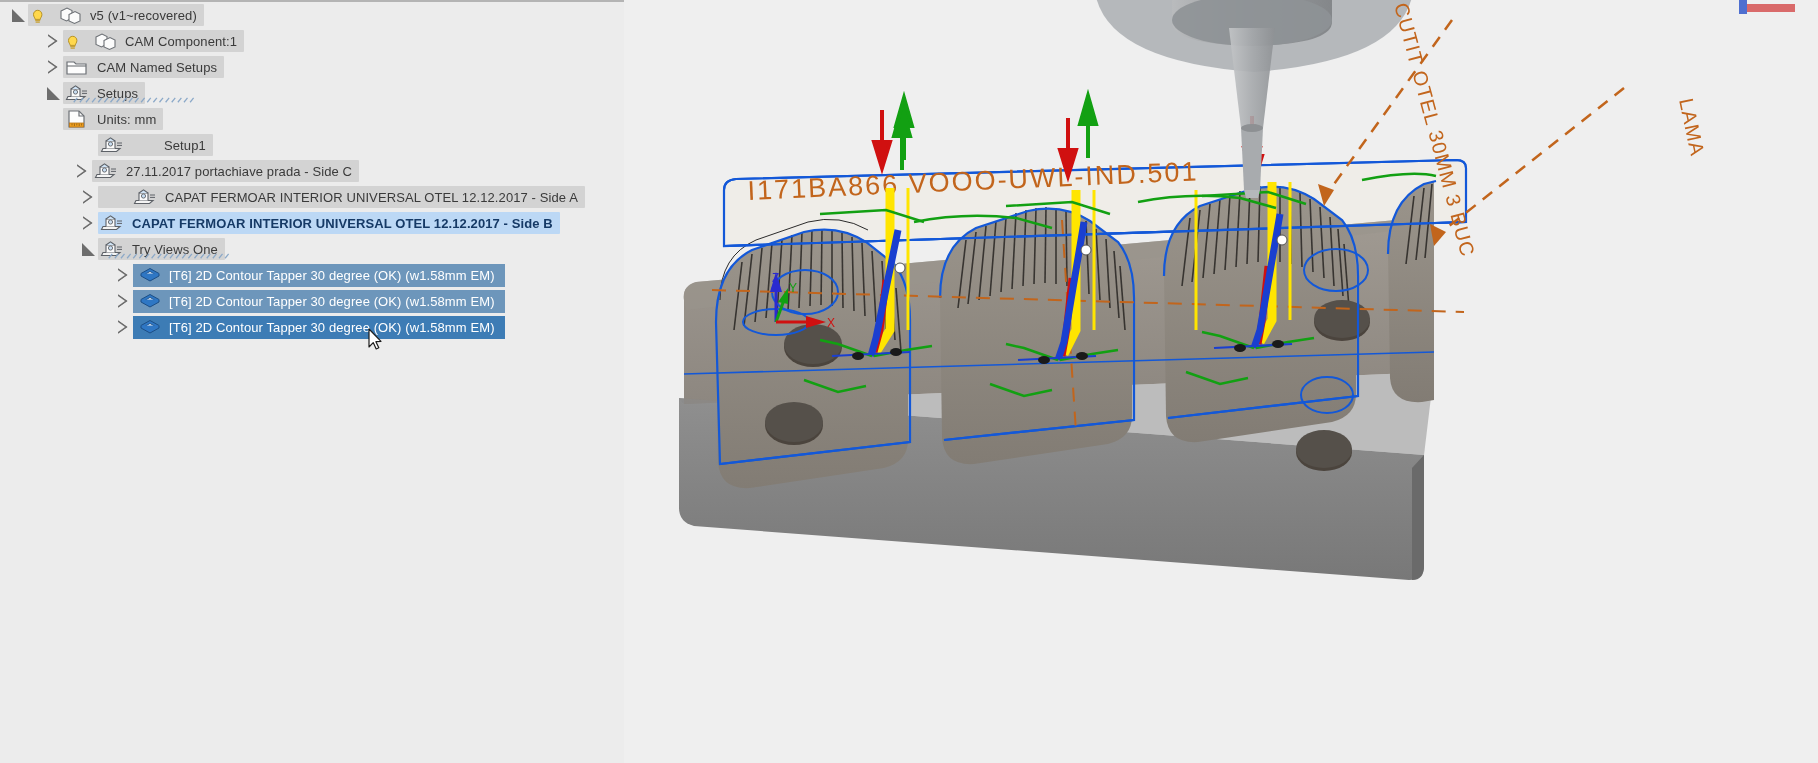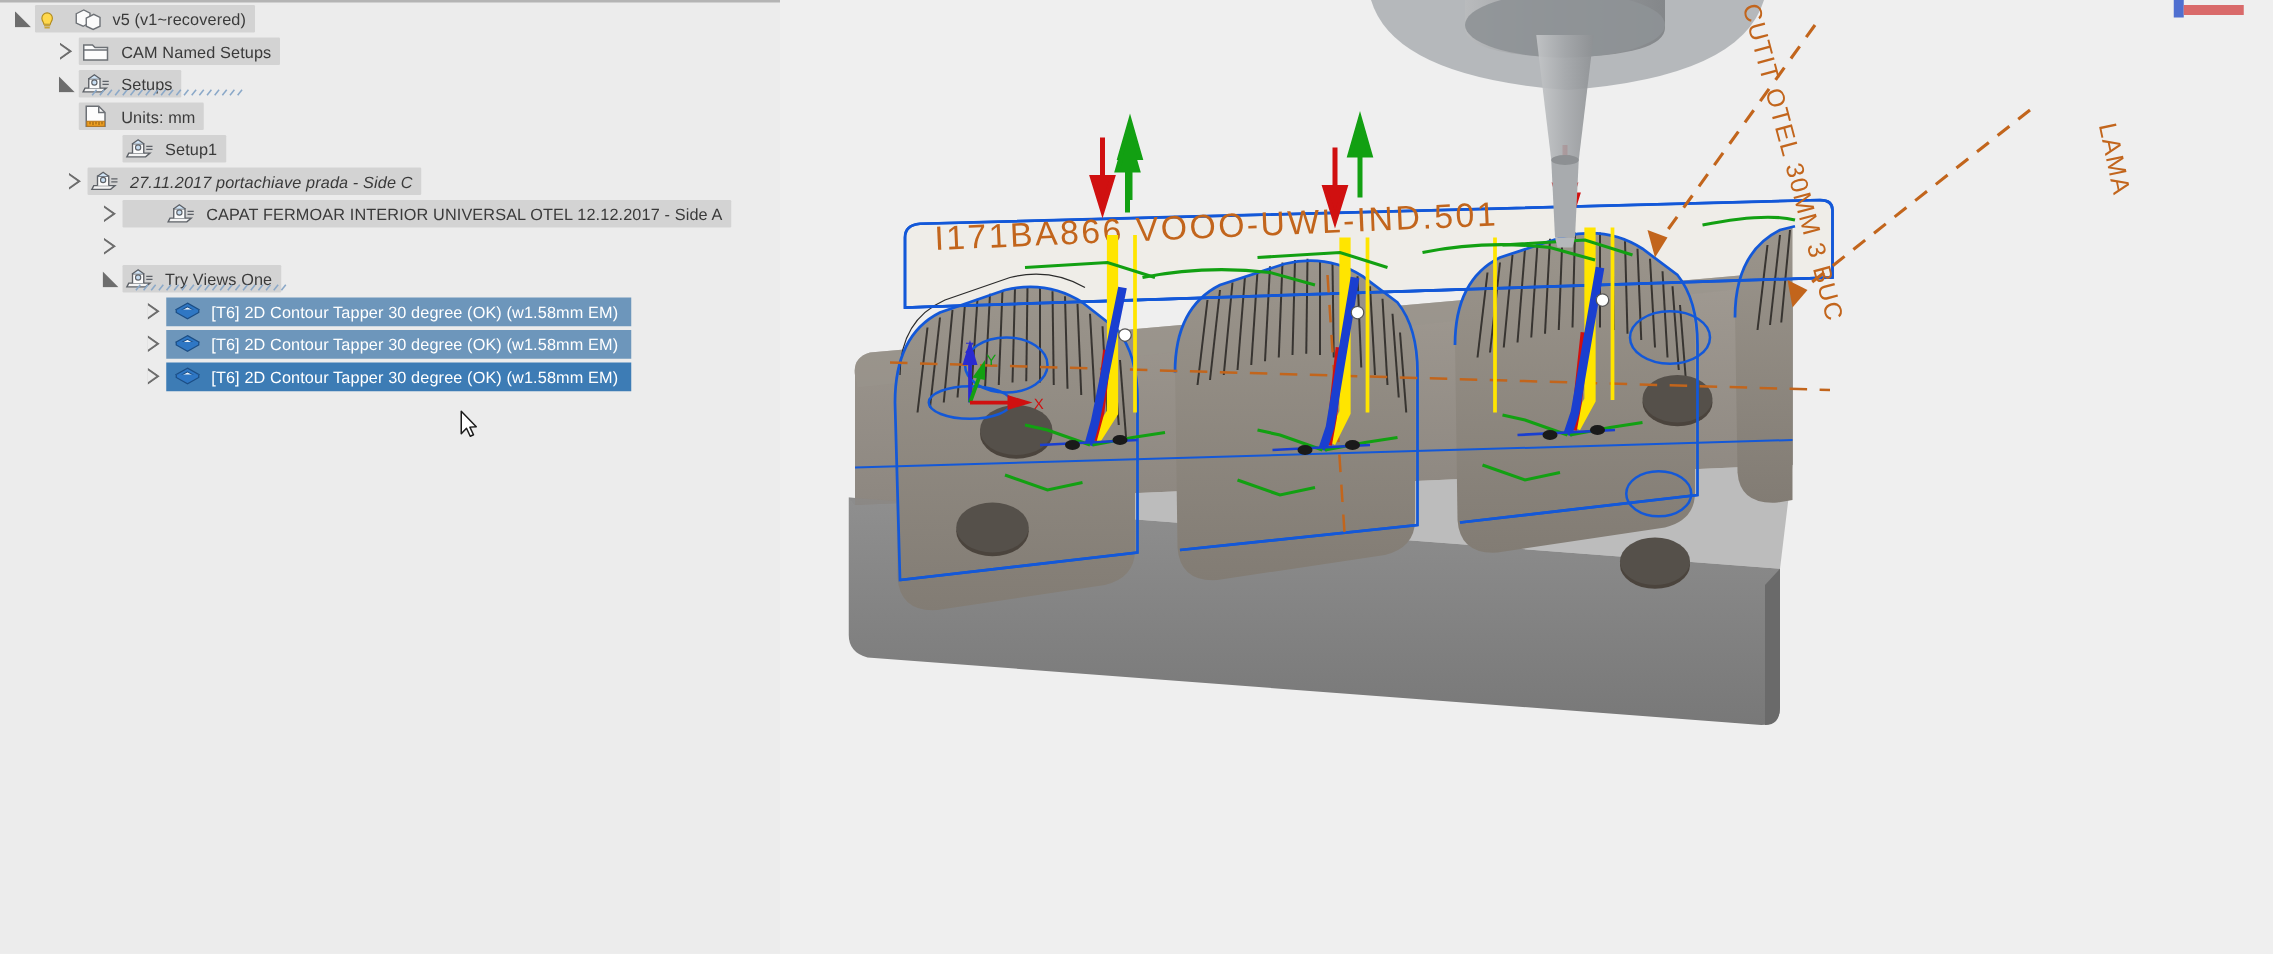--- a/index.html
+++ b/index.html
@@ -177,20 +177,41 @@
                 <rect x="5.6" y="16.4" width="4.2" height="1.4" fill="#c9a33a"></rect>
               </svg>
             </span>
             <span class="ticon">
               <svg width="26" height="20" viewBox="0 0 26 20">
                 <path d="M3 6 L9 3 L14 5.5 L14 13 L8.5 16 L3 13.5 Z" fill="#fbfbfb" stroke="#6d7176" stroke-width="1.1"></path>
                 <path d="M11 9.5 L17 6.5 L22 9 L22 16 L16.5 18.5 L11 16 Z" fill="#fbfbfb" stroke="#6d7176" stroke-width="1.1"></path>
               </svg>
             </span>
             <span class="tlabel">v5 (v1~recovered)</span>
+          </div>
+        </div>
+        <div class="tree-row" style="padding-left: 43px;">
+          <div class="twisty collapsed">
+            <span class="inner"></span>
+          </div>
+          <div class="chip" style="position: relative;">
+            <span class="ticon">
+              <svg width="26" height="20" viewBox="0 0 26 20">
+                <path d="M3.5 9.5 A4.2 4.2 0 1 1 11.9 9.5 C11.9 12 10.3 12.6 10.3 14.4 L5.1 14.4 C5.1 12.6 3.5 12 3.5 9.5 Z" fill="#ffd84d" stroke="#b08a1a" stroke-width="0.9"></path>
+                <rect x="5.2" y="14.6" width="5" height="1.5" fill="#c9a33a"></rect>
+                <rect x="5.6" y="16.4" width="4.2" height="1.4" fill="#c9a33a"></rect>
+              </svg>
+            </span>
+            <span class="ticon">
+              <svg width="26" height="20" viewBox="0 0 26 20">
+                <path d="M3 6 L9 3 L14 5.5 L14 13 L8.5 16 L3 13.5 Z" fill="#fbfbfb" stroke="#6d7176" stroke-width="1.1"></path>
+                <path d="M11 9.5 L17 6.5 L22 9 L22 16 L16.5 18.5 L11 16 Z" fill="#fbfbfb" stroke="#6d7176" stroke-width="1.1"></path>
+              </svg>
+            </span>
+            <span class="tlabel">CAM Component:1</span>
           </div>
         </div>
         <div class="tree-row" style="padding-left: 43px;">
           <div class="twisty collapsed">
             <span class="inner"></span>
           </div>
           <div class="chip" style="position: relative;">
             <span class="ticon">
               <svg width="26" height="20" viewBox="0 0 26 20">
                 <path d="M2 5 L9 5 L11 7 L21 7 L21 17 L2 17 Z" fill="#fdfdfd" stroke="#6d7176" stroke-width="1.2"></path>
@@ -254,34 +275,34 @@
                   <path d="M14.2 14.5 L14.2 17"></path>
                   <path d="M16.6 14.5 L16.6 16.5"></path>
                 </g>
               </svg>
             </span>
             <span class="tlabel">Units: mm</span>
           </div>
         </div>
         <div class="tree-row" style="padding-left: 78px;">
           <div class="twisty"></div>
-          <div class="chip" style="position: relative;">
+          <div class="chip" style="position: relative; gap: 32px;">
             <span class="ticon">
               <svg width="26" height="20" viewBox="0 0 26 20">
                 <path d="M3 13.5 L20 13.5 L16.5 16.5 L1.5 16.5 Z" fill="#f4f4f4" stroke="#5d6167" stroke-width="1.1"></path>
                 <path d="M6 13.5 L6 6 L15 6 L15 13.5" fill="#fbfbfb" stroke="#5d6167" stroke-width="1.1"></path>
                 <path d="M6 6 L10.5 2.8 L15 6" fill="#cfe3f5" stroke="#5d6167" stroke-width="1.1"></path>
                 <circle cx="10.5" cy="9" r="2.1" fill="#c9dff3" stroke="#5d6167" stroke-width="0.9"></circle>
                 <path d="M17 8 L22 8 M17 10.4 L22 10.4" stroke="#5d6167" stroke-width="1"></path>
               </svg>
             </span>
             <span class="tlabel">Setup1</span>
           </div>
         </div>
-        <div class="tree-row" style="padding-left: 50px; font-style: italic;">
+        <div class="tree-row" style="padding-left: 72px;">
           <div class="twisty collapsed">
             <span class="inner"></span>
           </div>
           <div class="chip" style="position: relative;">
             <span class="ticon">
               <svg width="26" height="20" viewBox="0 0 26 20">
                 <path d="M3 13.5 L20 13.5 L16.5 16.5 L1.5 16.5 Z" fill="#f4f4f4" stroke="#5d6167" stroke-width="1.1"></path>
                 <path d="M6 13.5 L6 6 L15 6 L15 13.5" fill="#fbfbfb" stroke="#5d6167" stroke-width="1.1"></path>
                 <path d="M6 6 L10.5 2.8 L15 6" fill="#cfe3f5" stroke="#5d6167" stroke-width="1.1"></path>
                 <circle cx="10.5" cy="9" r="2.1" fill="#c9dff3" stroke="#5d6167" stroke-width="0.9"></circle>
@@ -304,20 +325,32 @@
                 <circle cx="10.5" cy="9" r="2.1" fill="#c9dff3" stroke="#5d6167" stroke-width="0.9"></circle>
                 <path d="M17 8 L22 8 M17 10.4 L22 10.4" stroke="#5d6167" stroke-width="1"></path>
               </svg>
             </span>
             <span class="tlabel">CAPAT FERMOAR INTERIOR UNIVERSAL OTEL 12.12.2017 - Side A</span>
           </div>
         </div>
         <div class="tree-row" style="padding-left: 78px;">
           <div class="twisty collapsed">
             <span class="inner"></span>
+          </div>
+          <div class="chip sel-light" style="position: relative;">
+            <span class="ticon">
+              <svg width="26" height="20" viewBox="0 0 26 20">
+                <path d="M3 13.5 L20 13.5 L16.5 16.5 L1.5 16.5 Z" fill="#f4f4f4" stroke="#5d6167" stroke-width="1.1"></path>
+                <path d="M6 13.5 L6 6 L15 6 L15 13.5" fill="#fbfbfb" stroke="#5d6167" stroke-width="1.1"></path>
+                <path d="M6 6 L10.5 2.8 L15 6" fill="#cfe3f5" stroke="#5d6167" stroke-width="1.1"></path>
+                <circle cx="10.5" cy="9" r="2.1" fill="#c9dff3" stroke="#5d6167" stroke-width="0.9"></circle>
+                <path d="M17 8 L22 8 M17 10.4 L22 10.4" stroke="#5d6167" stroke-width="1"></path>
+              </svg>
+            </span>
+            <span class="tlabel bold-blue">CAPAT FERMOAR INTERIOR UNIVERSAL OTEL 12.12.2017 - Side B</span>
           </div>
           <div style="position: absolute; left: 0px; top: 2px; height: 22px; width: 100%; background: transparent; pointer-events: none;"></div>
         </div>
         <div class="tree-row" style="padding-left: 78px;">
           <div class="twisty expanded"></div>
           <div class="chip" style="position: relative;">
             <span class="ticon">
               <svg width="26" height="20" viewBox="0 0 26 20">
                 <path d="M3 13.5 L20 13.5 L16.5 16.5 L1.5 16.5 Z" fill="#f4f4f4" stroke="#5d6167" stroke-width="1.1"></path>
                 <path d="M6 13.5 L6 6 L15 6 L15 13.5" fill="#fbfbfb" stroke="#5d6167" stroke-width="1.1"></path>

